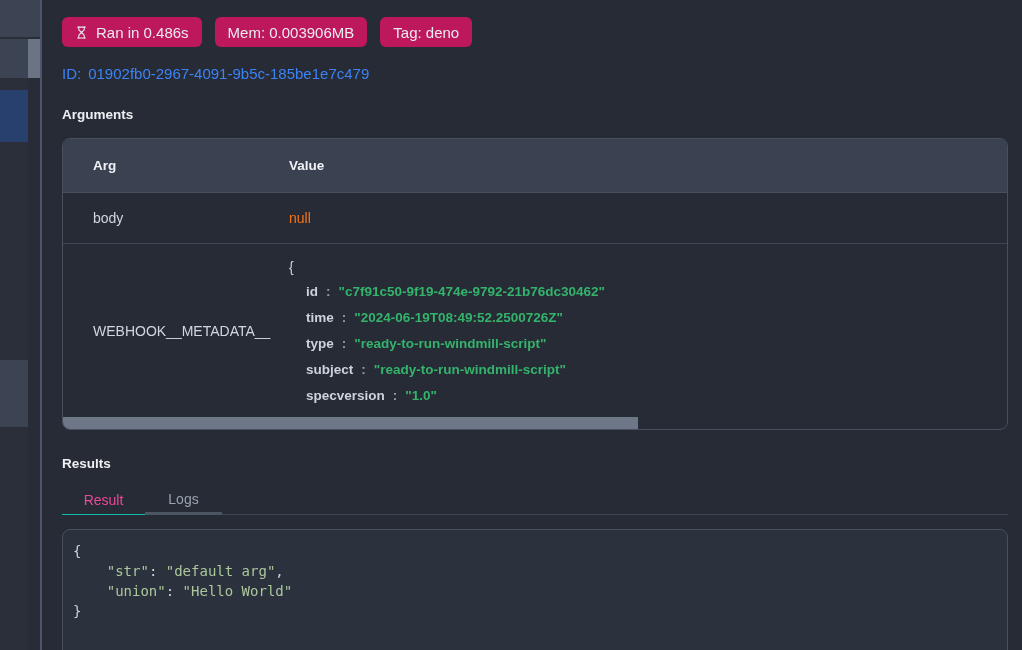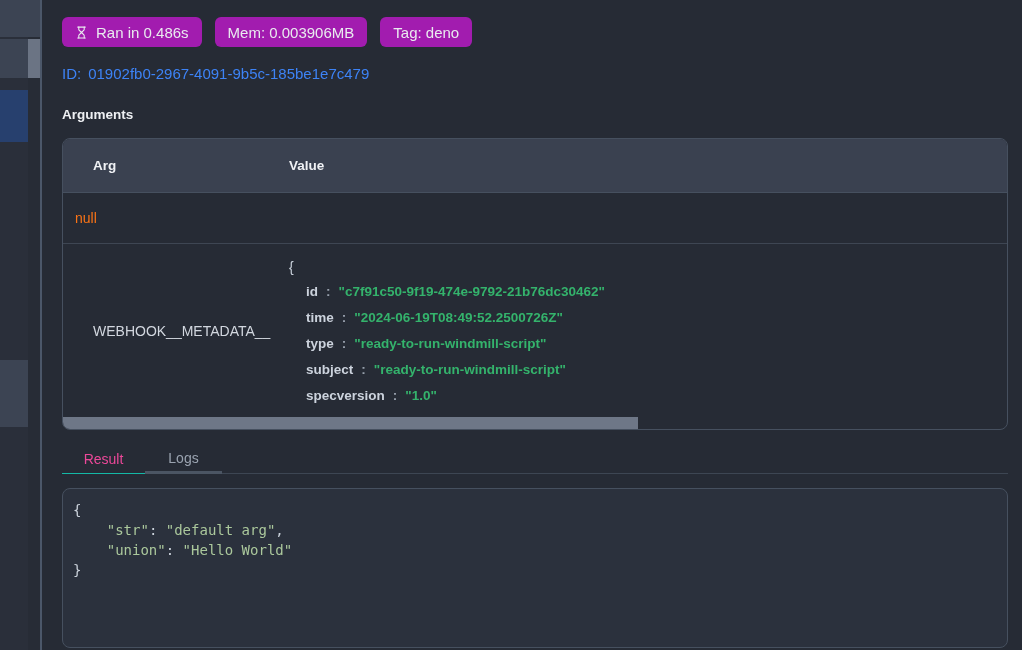--- a/index.html
+++ b/index.html
@@ -19,21 +19,21 @@
   .strip-thumb { position: absolute; left: 28px; top: 39px; width: 12px; height: 39px; background: #6b7484; }
   .strip-blue { position: absolute; left: 0; top: 90px; width: 28px; height: 52px; background: #27406e; }
   .strip-block-c { position: absolute; left: 0; top: 360px; width: 28px; height: 67px; background: #3c4453; }
   .strip-divider { position: absolute; left: 40px; top: 0; width: 2px; height: 650px; background: #4b5769; }
 
   
   .main { position: absolute; left: 42px; top: 0; right: 0; bottom: 0; padding: 17px 14px 0 20px; }
 
   .badges { display: flex; gap: 13px; }
   .badge {
-    background: #a21caf; border-radius: 6px; height: 30px;
+    background: #be185d; border-radius: 6px; height: 30px;
     display: inline-flex; align-items: center; gap: 8px;
     padding: 0 13px; color: #e9ebef; font-size: 15px;
   }
   .badge svg { display: block; }
 
   .id-line { margin-top: 18px; font-size: 15px; color: #3d83f6; }
   .id-label { font-weight: 400; margin-right: 7px; }
 
   .section-title { margin-top: 25px; font-size: 13.5px; font-weight: 700; color: #eef0f3; }
 
@@ -120,20 +120,21 @@
 
   <div class="section-title">Arguments</div>
 
   <div class="arg-table">
     <div class="t-header">
       <div class="col-arg">Arg</div>
       <div class="col-val">Value</div>
     </div>
 
     <div class="t-row-body">
+      <div class="col-arg">body</div>
       <div class="col-val">null</div>
     </div>
 
     <div class="t-row-meta">
       <div class="col-arg">WEBHOOK__METADATA__</div>
       <div class="col-val">
         <div class="brace">{</div>
         <div class="entry">
           <span class="k">id</span><span class="sep">:</span><span class="v">"c7f91c50-9f19-474e-9792-21b76dc30462"</span>
         </div>
@@ -150,20 +151,21 @@
           <span class="k">specversion</span><span class="sep">:</span><span class="v">"1.0"</span>
         </div>
       </div>
     </div>
 
     <div class="h-scroll">
       <div class="h-thumb"></div>
     </div>
   </div>
 
+  <div class="section-title results-title">Results</div>
 
   <div class="tabs">
     <div class="tab tab-active">Result</div>
     <div class="tab tab-inactive">Logs</div>
   </div>
 
   <div class="code-block">
     <div class="code-line">{</div>
     <div class="code-line"><span>    </span><span class="code-str">"str"</span><span>: </span><span class="code-str">"default arg"</span><span>,</span></div>
     <div class="code-line"><span>    </span><span class="code-str">"union"</span><span>: </span><span class="code-str">"Hello World"</span></div>

